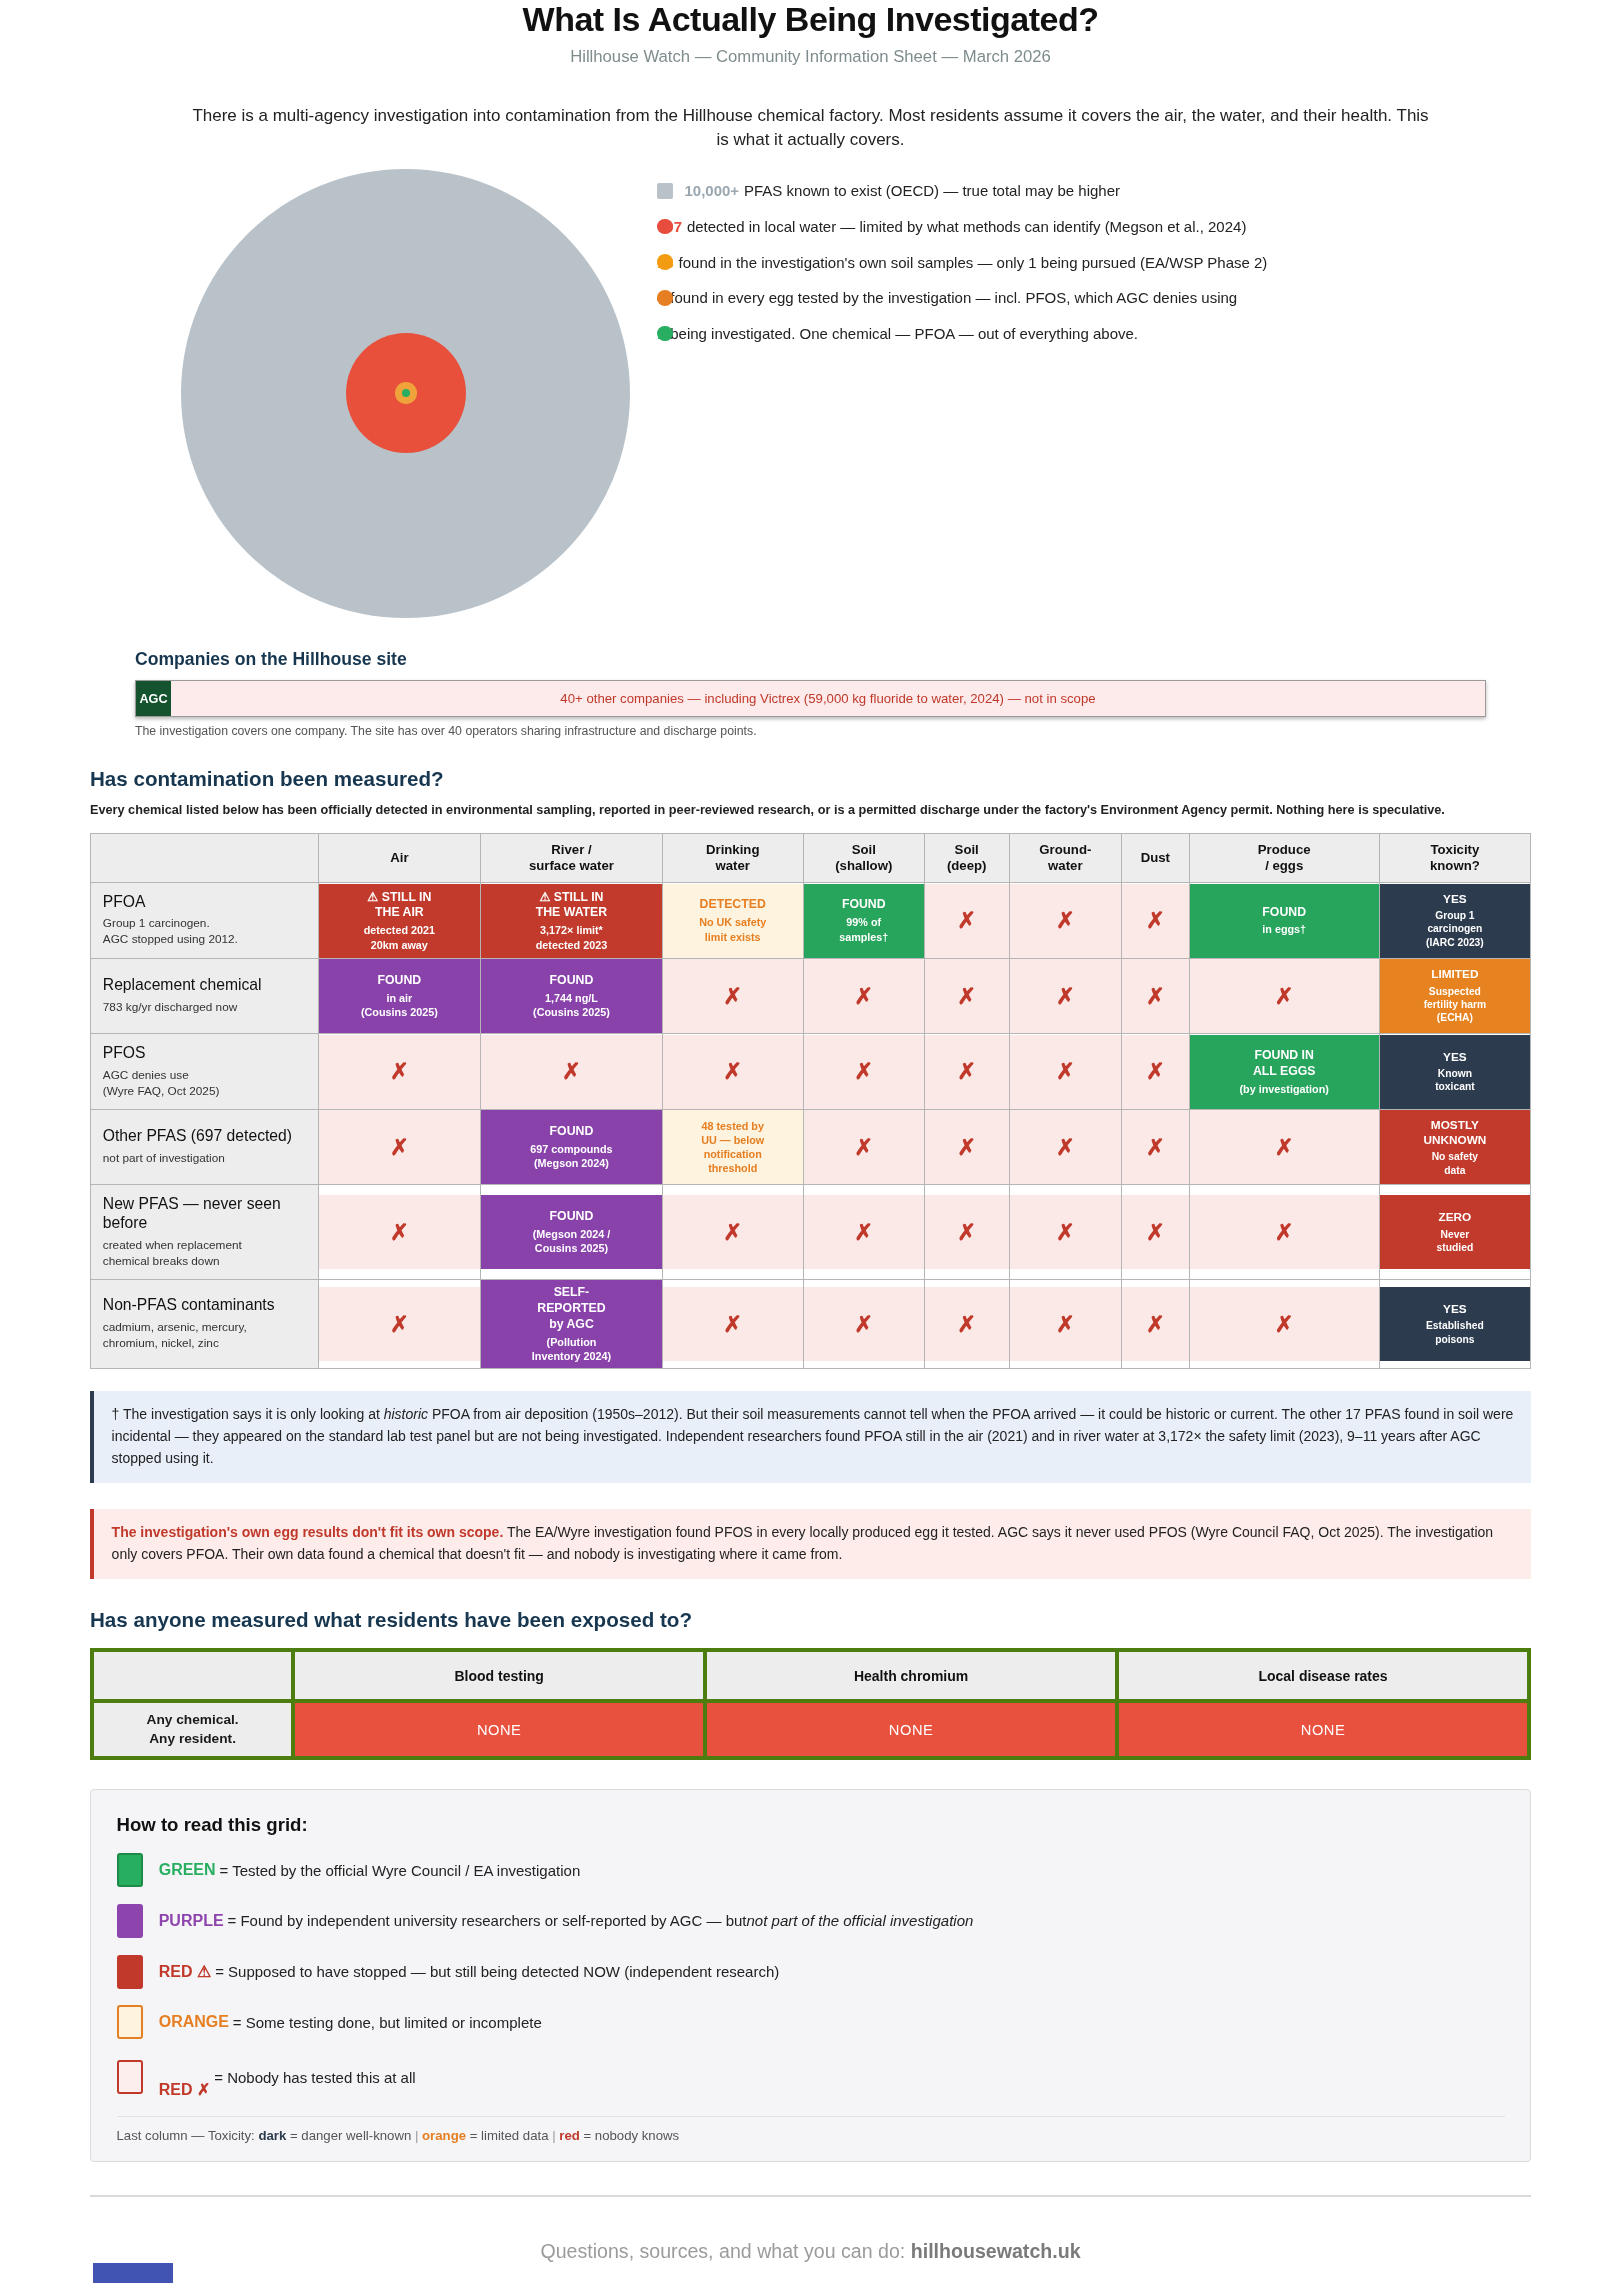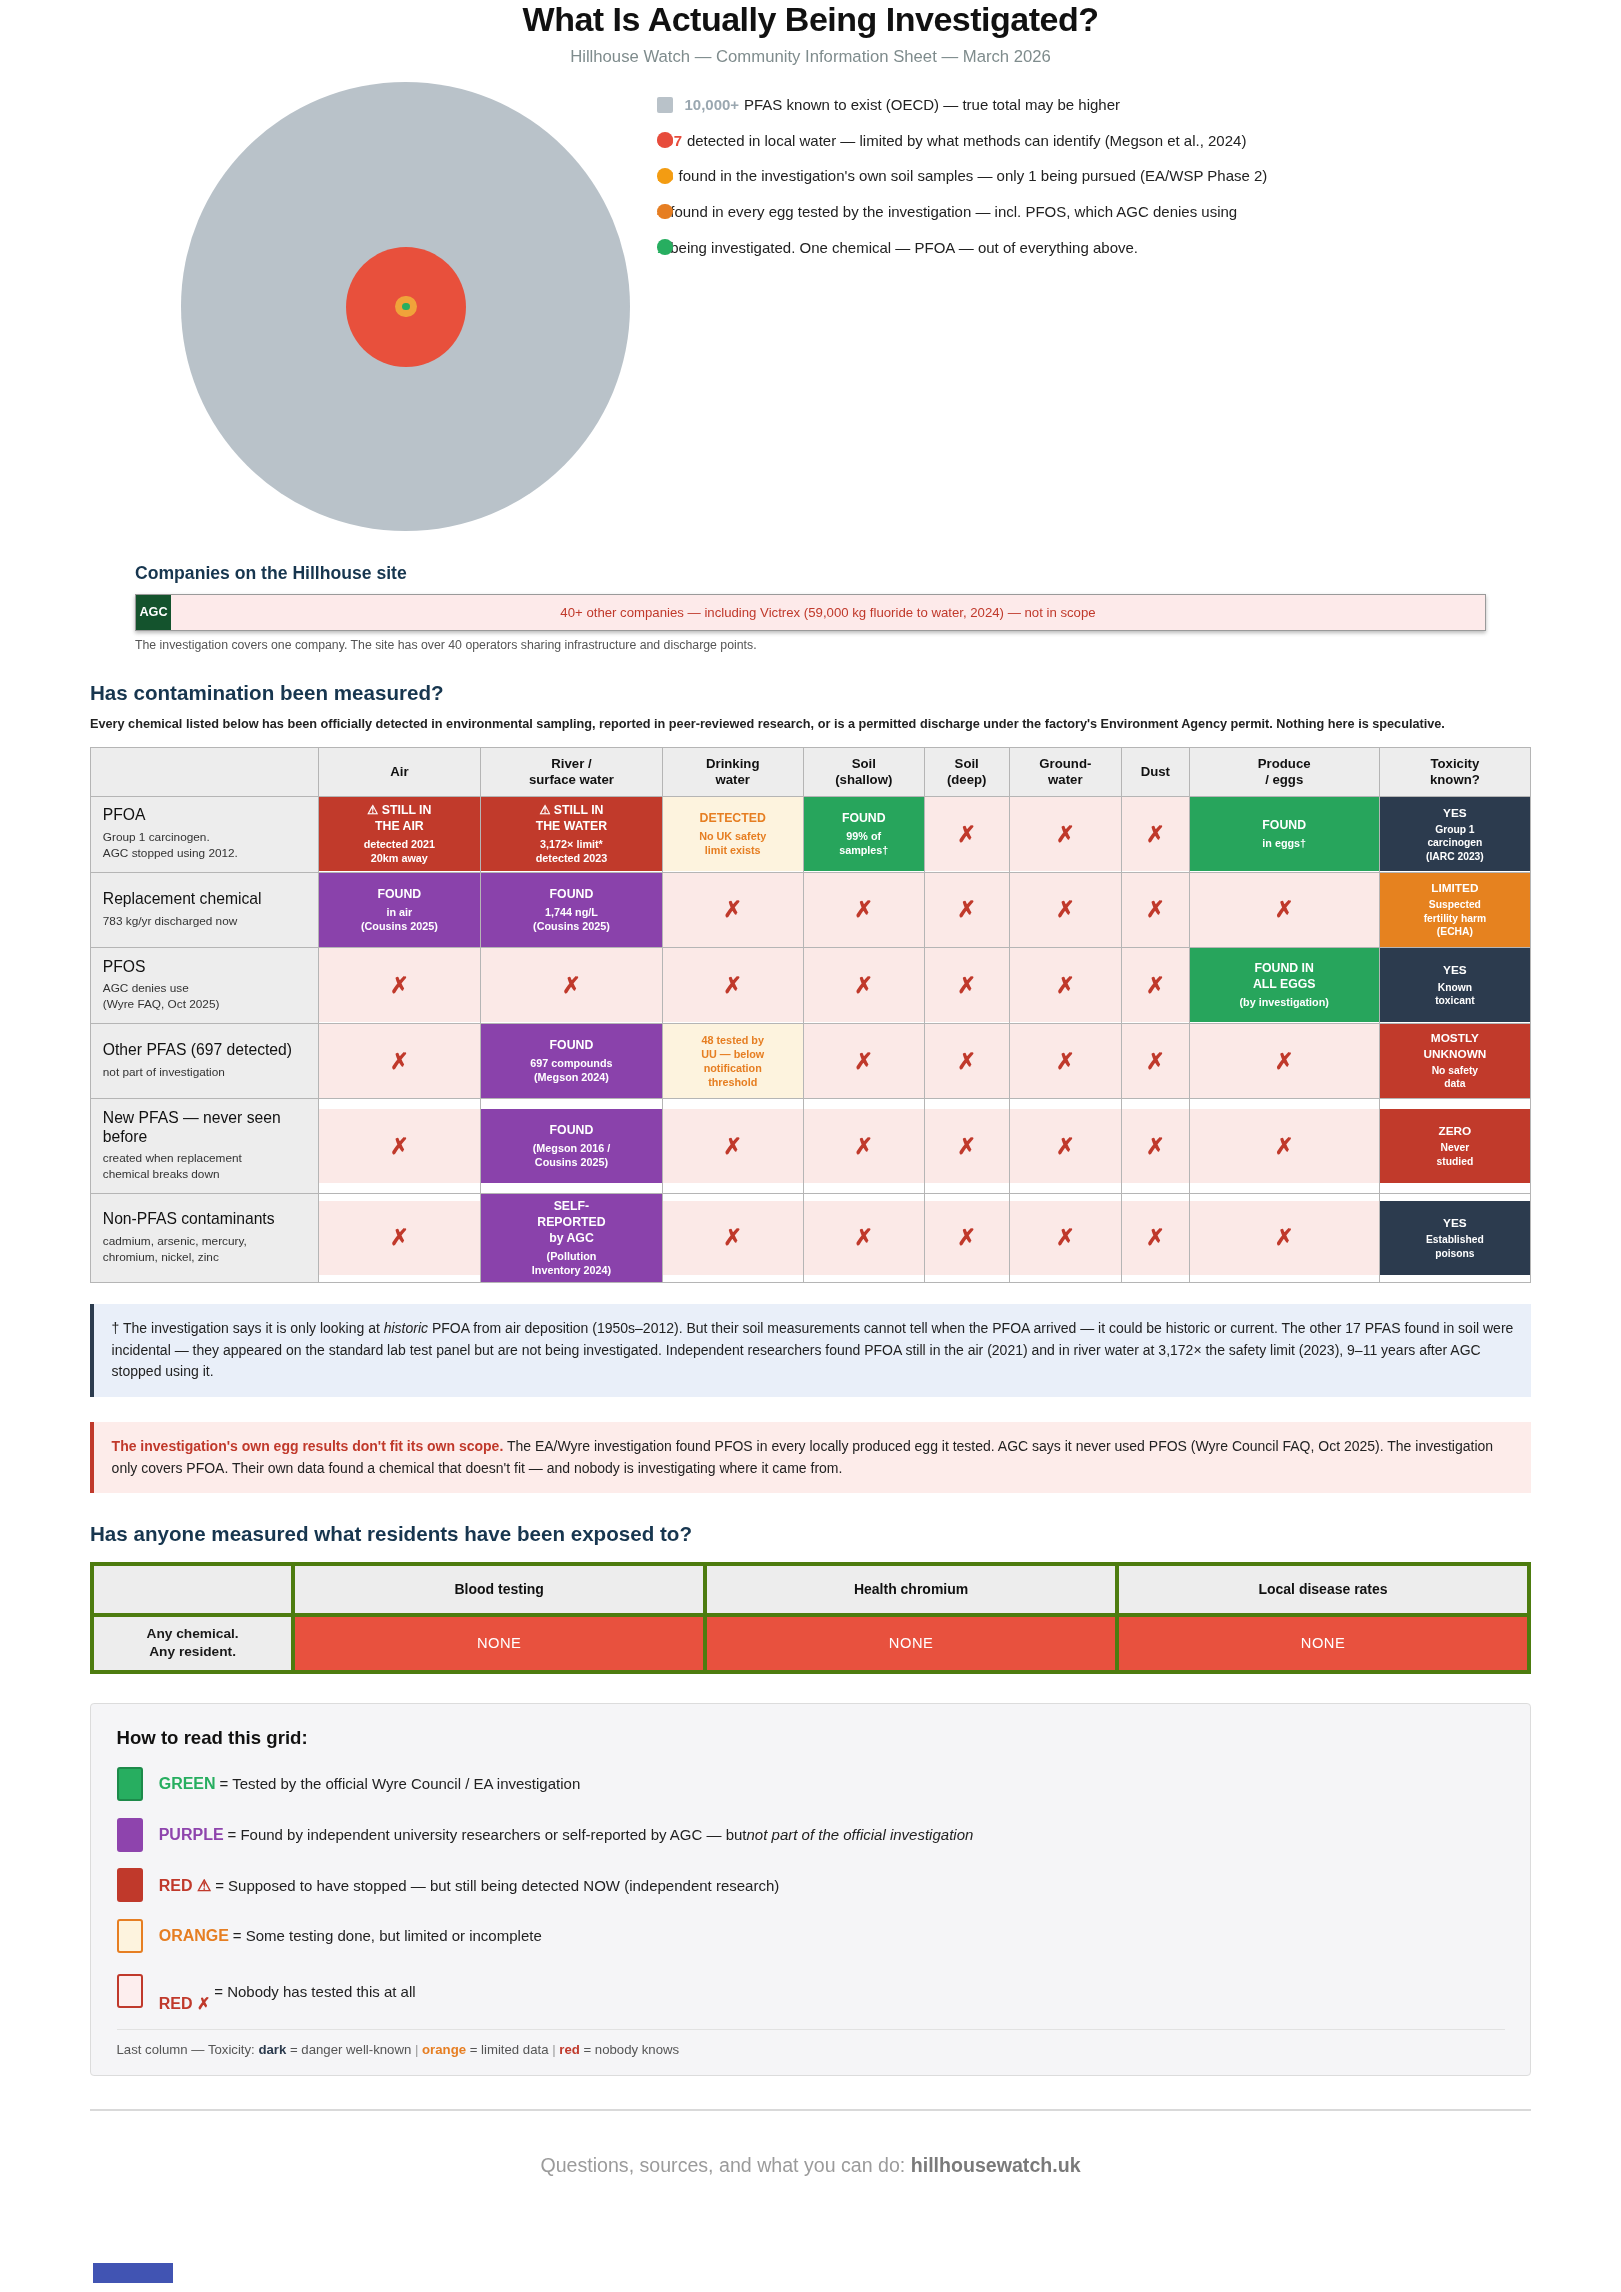--- a/index.html
+++ b/index.html
@@ -108,20 +108,21 @@
 </head>
 <body>
 
 <div class="content">
 
   <div class="hdr">
     <h1>What Is Actually Being Investigated?</h1>
     <div class="sub">Hillhouse Watch — Community Information Sheet — March 2026</div>
   </div>
 
+  <p class="intro">There is a multi-agency investigation into contamination from the Hillhouse chemical factory. Most residents assume it covers the air, the water, and their health. This is what it actually covers.</p>
 
   <div class="viz">
     <div class="circle c-universe"></div>
     <div class="circle c-water"></div>
     <div class="circle c-soil"></div>
     <div class="circle c-one"></div>
     <div class="scope-legend">
         <div class="legend-item">
           <span class="marker square" style="background: rgb(185, 194, 201);"></span>
           <span class="val" style="color: rgb(154, 167, 176);">10,000+</span>
@@ -397,21 +398,21 @@
             <div class="rn">New PFAS — never seen before</div>
             <div class="rs">created when replacement
 chemical breaks down</div>
           </th>
           <td>
             <div class="cb k-x">✗</div>
           </td>
           <td>
             <div class="cb k-purple">
               <div class="ct">FOUND</div>
-              <div class="cs">(Megson 2016 /
+              <div class="cs">(Megson 2024 /
 Cousins 2025)</div>
             </div>
           </td>
           <td>
             <div class="cb k-x">✗</div>
           </td>
           <td>
             <div class="cb k-x">✗</div>
           </td>
           <td>

